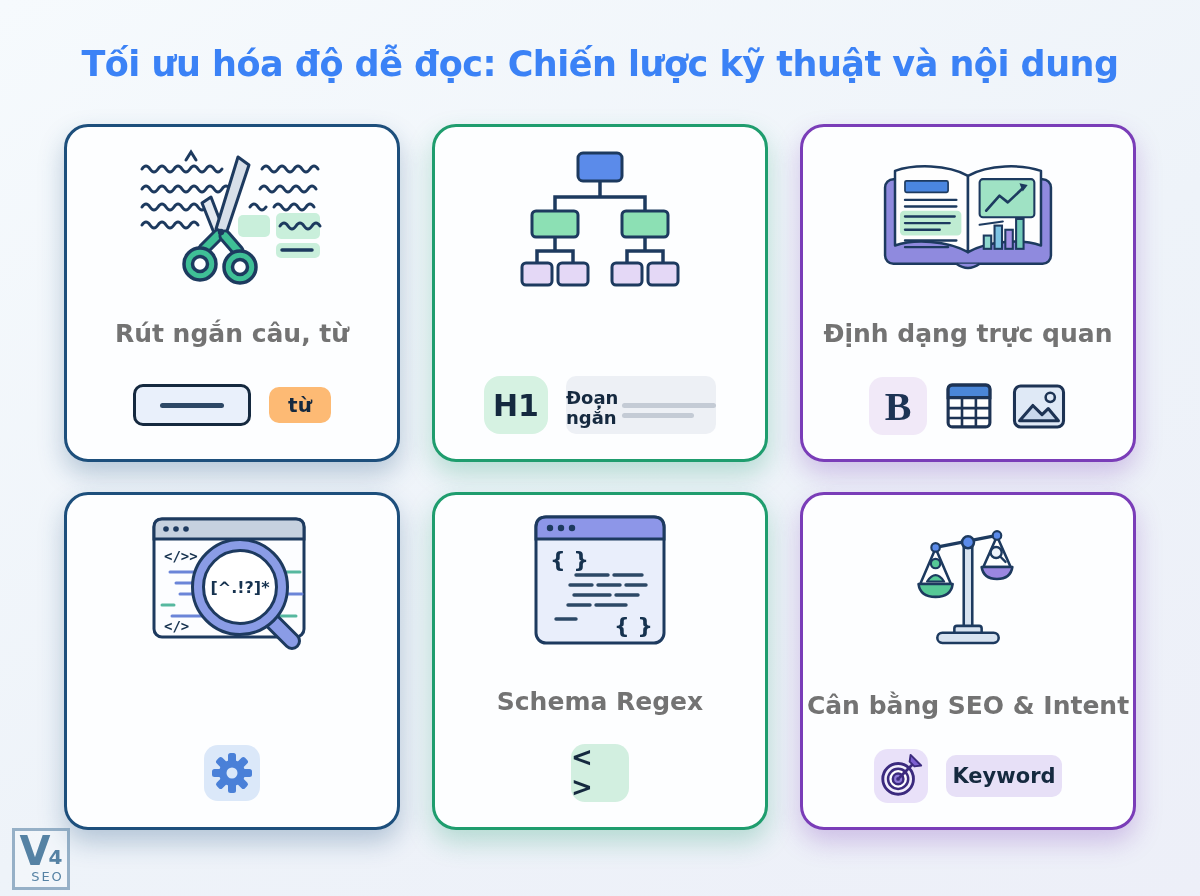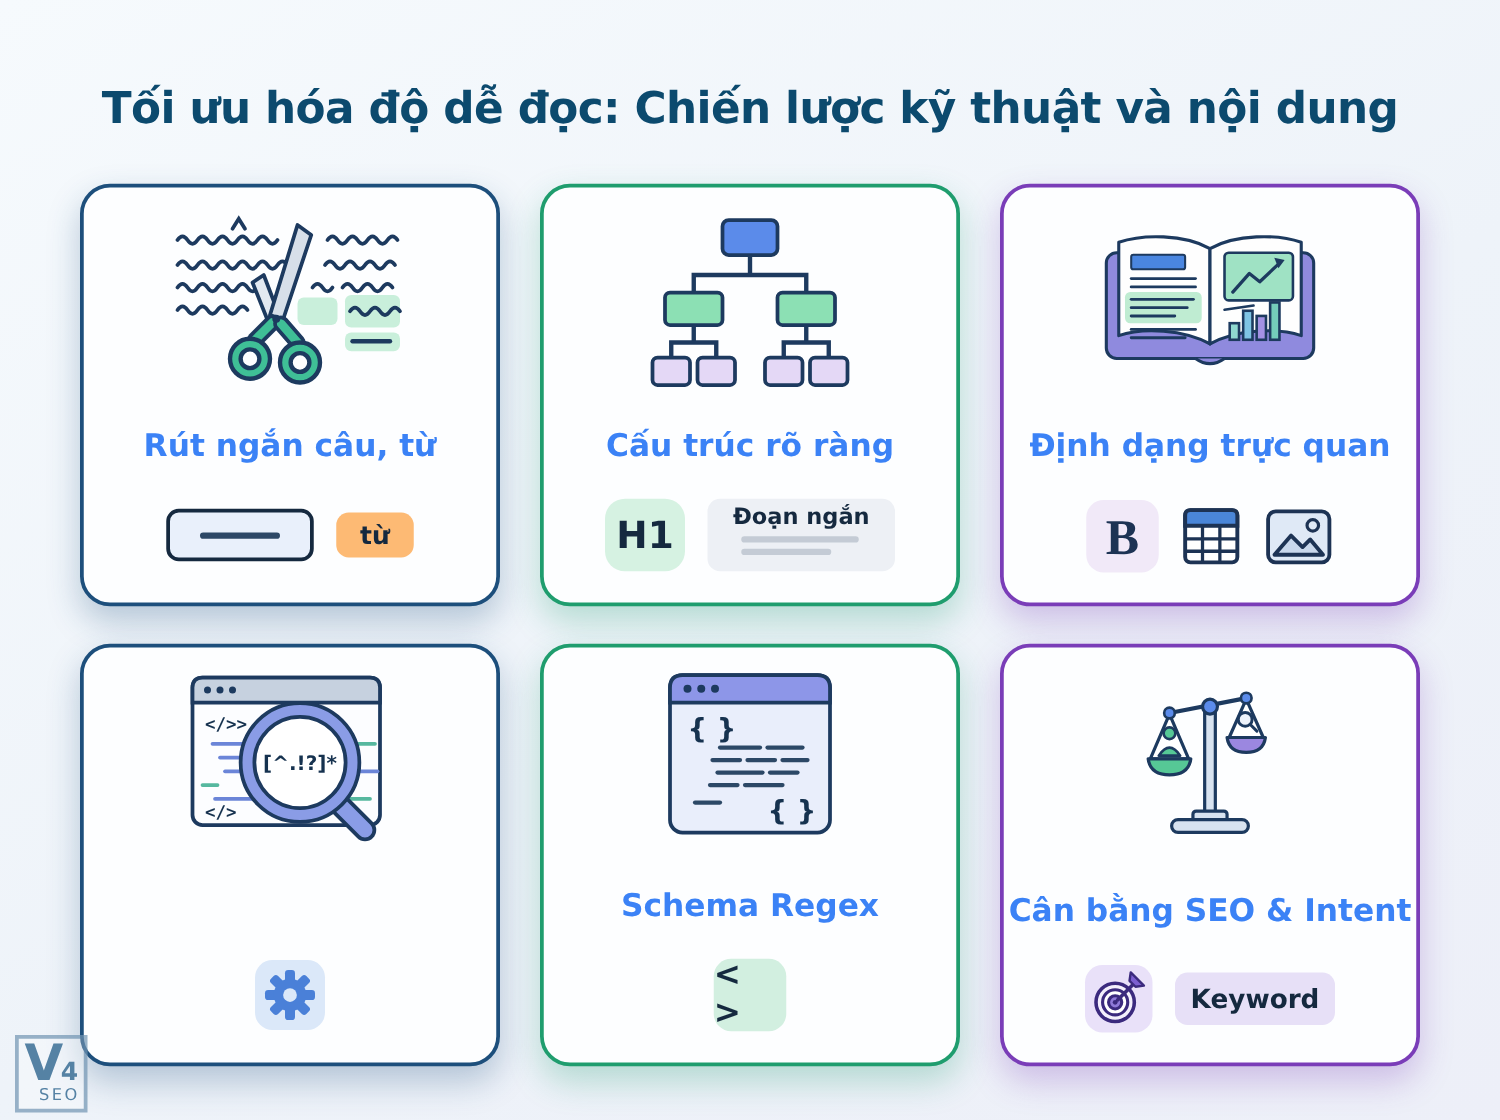--- a/index.html
+++ b/index.html
@@ -4,61 +4,61 @@
 <style>
   html,body{margin:0;padding:0;}
   body{
     width:1200px;height:896px;
     font-family:"DejaVu Sans","Liberation Sans",sans-serif;
     background:linear-gradient(150deg,#f6fafd 0%,#eef3f9 55%,#edeff8 100%);
     overflow:hidden;
   }
   .page{position:relative;width:1200px;height:896px;}
   .title{
-    margin:0;padding-top:67px;text-align:center;
-    font-size:35px;font-weight:bold;color:#0c4a6e;letter-spacing:-0.5px;
+    margin:0;padding-top:44px;text-align:center;
+    font-size:35px;font-weight:bold;color:#3b82f6;letter-spacing:-0.5px;
   }
   .grid{
     display:grid;grid-template-columns:repeat(3,336px);
     grid-template-rows:338px 338px;gap:30px 32px;
     justify-content:center;margin-top:40px;
   }
   .card{
     background:#fdfeff;border-radius:24px;border:3px solid #1d4f7c;
     display:flex;flex-direction:column;align-items:center;box-sizing:border-box;
   }
   .card.navy  {border-color:#1d4f7c;box-shadow:0 12px 26px rgba(29,79,124,.28);}
   .card.green {border-color:#1f9d6e;box-shadow:0 12px 26px rgba(31,157,110,.28);}
   .card.purple{border-color:#7a3db8;box-shadow:0 12px 26px rgba(122,61,184,.28);gap:29px;}
   .card-icon{margin-top:14px;}
-  .card-label{font-size:25px;font-weight:bold;color:#3b82f6;margin-top:8px;white-space:nowrap;}
+  .card-label{font-size:25px;font-weight:bold;color:#737373;margin-top:8px;white-space:nowrap;}
   .badges{display:flex;align-items:center;gap:18px;margin-top:auto;margin-bottom:24px;height:60px;}
 
   .mini-input{width:112px;height:36px;border:3.5px solid #15293f;border-radius:10px;
     background:#e9f0fb;display:flex;align-items:center;justify-content:center;}
   .mini-input-line{width:64px;height:5px;background:#2d4866;border-radius:3px;}
 
   .badge{border-radius:10px;font-weight:bold;color:#15293f;
     display:flex;align-items:center;justify-content:center;}
   .badge-tu{background:#fdba74;width:62px;height:36px;font-size:20px;}
   .badge-h1{background:#d6f2e2;width:64px;height:58px;font-size:30px;border-radius:16px;}
   .badge-para{background:#edf0f5;width:150px;height:58px;border-radius:10px;
-    flex-direction:column;justify-content:flex-start;padding-top:5px;box-sizing:border-box;}
+    flex-direction:row;justify-content:flex-start;padding-top:5px;box-sizing:border-box;}
   .badge-para-label{font-size:18px;font-weight:bold;color:#15293f;line-height:1.1;}
   .para-lines{display:flex;flex-direction:column;align-items:flex-start;width:96px;}
   .para-line{height:5px;background:#c4cbd5;border-radius:3px;margin-top:5px;}
   .para-line.l1{width:94px;}
   .para-line.l2{width:72px;}
   .badge-b{background:#f1e9f8;width:58px;height:58px;border-radius:14px;
     font-family:"Liberation Serif","DejaVu Serif",serif;font-size:40px;color:#1d3354;}
   .badge-gear{background:#dbe8f9;width:56px;height:56px;border-radius:14px;}
   .badge-code{background:#d2efe0;width:58px;height:58px;border-radius:14px;
     font-size:26px;letter-spacing:3px;padding-bottom:3px;box-sizing:border-box;}
   .badge-target{background:#e9e1f9;width:54px;height:54px;border-radius:14px;}
-  .badge-keyword{background:#e7e0f7;width:128px;height:42px;border-radius:10px;font-size:21px;}
+  .badge-keyword{background:#e7e0f7;width:116px;height:42px;border-radius:10px;font-size:21px;}
 
   .icon-text{font-family:"DejaVu Sans","Liberation Sans",sans-serif;font-weight:bold;fill:#16324f;}
   .icon-mono{font-family:"DejaVu Sans Mono","Liberation Mono",monospace;font-weight:bold;fill:#16324f;}
 
   .logo{position:absolute;left:12px;bottom:6px;width:58px;height:62px;
     border:3px solid rgba(88,130,165,.6);box-sizing:border-box;
     display:flex;flex-direction:column;align-items:center;justify-content:center;
     color:#5582a4;background:rgba(255,255,255,.25);}
   .logo-row{display:flex;align-items:flex-end;line-height:.85;}
   .logo-v{font-size:40px;font-weight:bold;}
@@ -130,21 +130,20 @@
         <g stroke="#1d3a5f" stroke-width="3">
           <rect x="98" y="12" width="44" height="28" rx="5" fill="#5b8bea"></rect>
           <rect x="52" y="70" width="46" height="26" rx="4" fill="#8ce0b4"></rect>
           <rect x="142" y="70" width="46" height="26" rx="4" fill="#8ce0b4"></rect>
           <rect x="42" y="122" width="30" height="22" rx="4" fill="#e4d8f6"></rect>
           <rect x="78" y="122" width="30" height="22" rx="4" fill="#e4d8f6"></rect>
           <rect x="132" y="122" width="30" height="22" rx="4" fill="#e4d8f6"></rect>
           <rect x="168" y="122" width="30" height="22" rx="4" fill="#e4d8f6"></rect>
         </g>
       </svg>
-      <div class="card-label">Cấu trúc rõ ràng</div>
       <div class="badges">
         <div class="badge badge-h1">H1</div>
         <div class="badge badge-para">
           <div class="badge-para-label">Đoạn ngắn</div>
           <div class="para-lines">
             <div class="para-line l1"></div>
             <div class="para-line l2"></div>
           </div>
         </div>
       </div>

